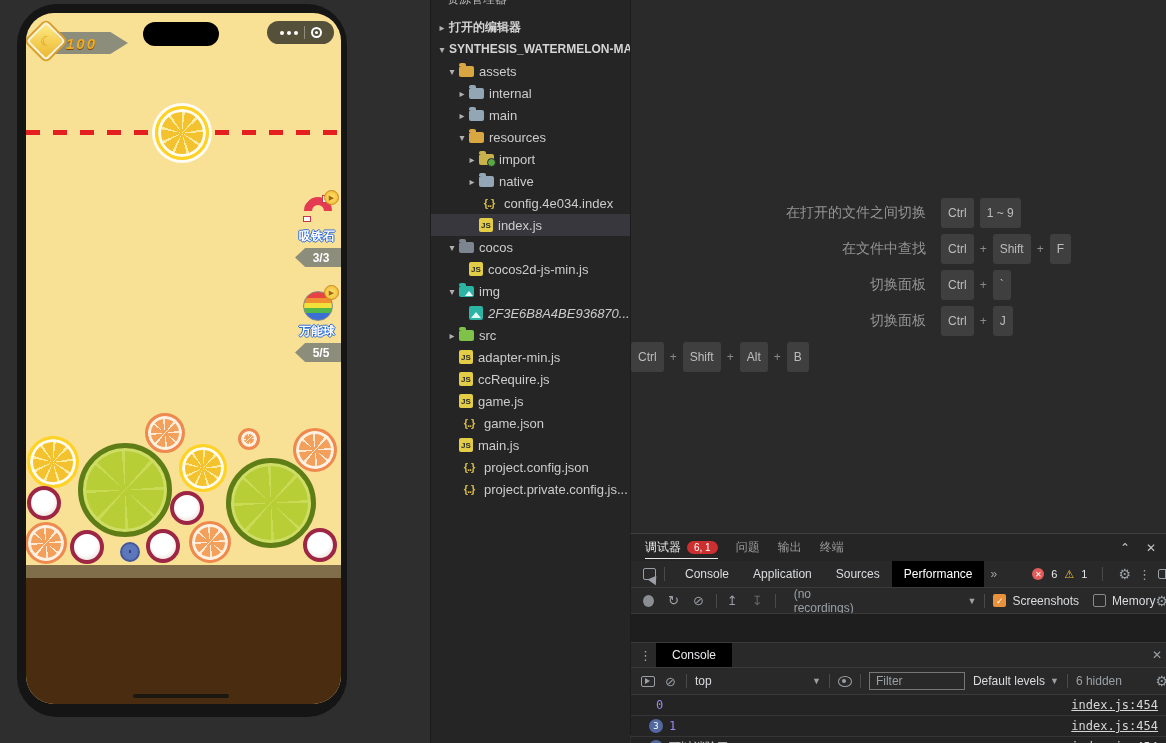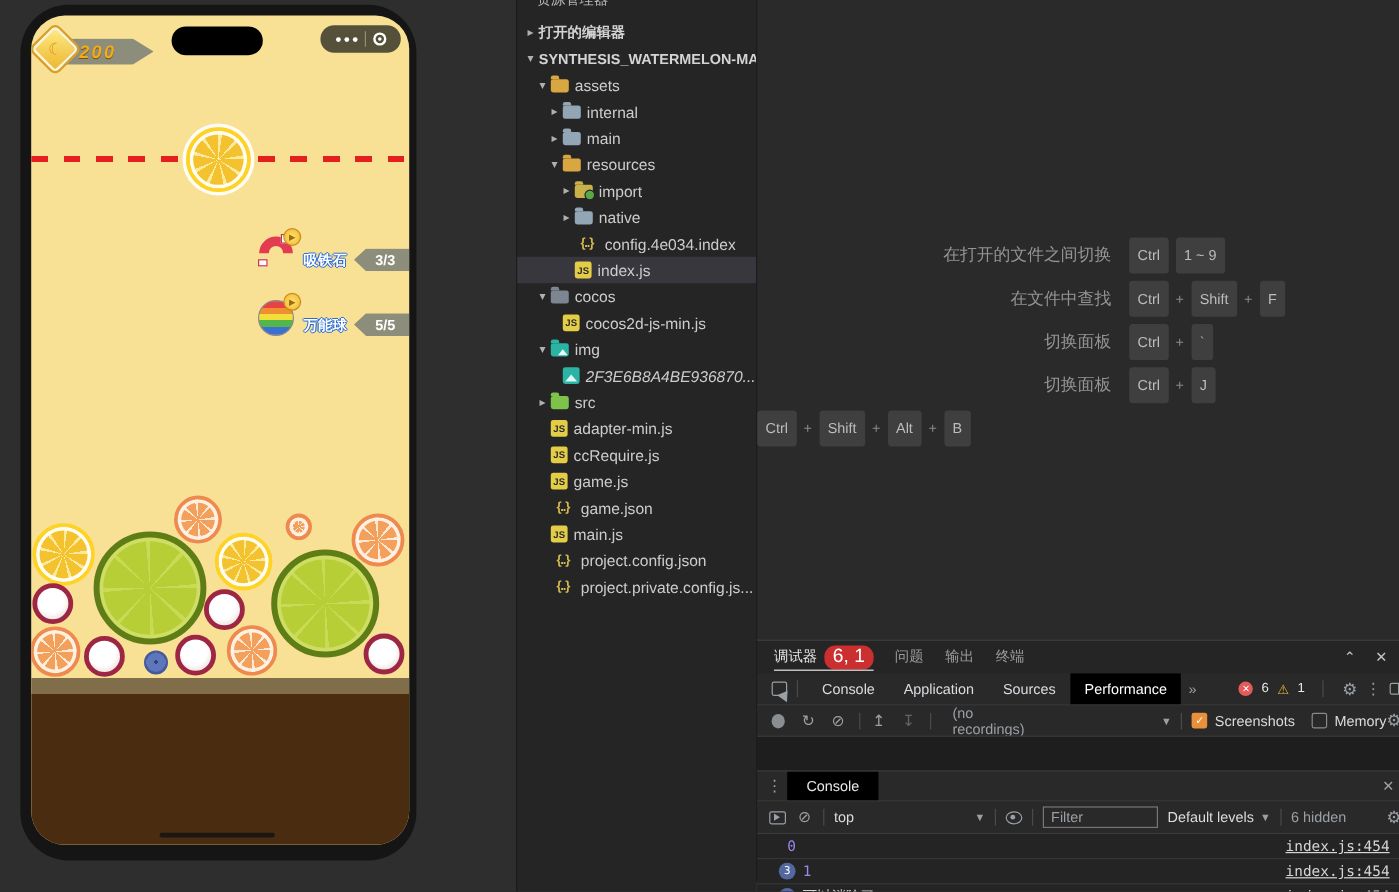--- a/index.html
+++ b/index.html
@@ -45,21 +45,21 @@
     border:3px solid #ee8a50; box-shadow:inset 0 0 0 3px #fff1e2; }
   .fruit.lime { background:repeating-conic-gradient(from 0deg,#b8ce36 0 40deg,#c9da55 40deg 45deg);
     border:5px solid #5f7d17; box-shadow:inset 0 0 0 3px #cddd66; }
   .fruit.mangosteen { background:radial-gradient(circle at 45% 40%,#ffffff 0 50%,#efe2de 78%,#e7d6d2 100%);
     border:4px solid #9e2645; }
   .fruit.blueberry { background:radial-gradient(circle at 50% 48%,#33427a 0 12%,#5d77bd 13% 60%,#4a5fa6 100%);
     border:2px solid #44589c; }
   .fruit.glow { box-shadow:0 0 0 3px rgba(255,255,255,.9), inset 0 0 0 3px #fffdf0; }
 
   .powerups { position:absolute; right:0; top:183px; display:flex; flex-direction:column; gap:24px; align-items:flex-end; }
-  .pu { display:flex; align-items:flex-end; }
+  .pu { display:flex; flex-direction:column; align-items:flex-end; }
   .pu-iconwrap { position:relative; margin-right:8px; }
   .magnet-icon { width:30px; height:30px; position:relative; display:block; }
   .magnet-icon::before { content:""; position:absolute; inset:1px; border:8px solid #e23b52;
     border-radius:50%; border-bottom-color:transparent; border-left-color:transparent; transform:rotate(-45deg); }
   .magnet-icon .tip { position:absolute; width:8px; height:6px; background:#fff; border:1px solid #c9374b; }
   .magnet-icon .tip.t1 { left:0px; bottom:4px; }
   .magnet-icon .tip.t2 { right:4px; top:0px; transform:rotate(90deg); }
   .ball-icon { width:30px; height:30px; border-radius:50%; display:block; border:1px solid #888;
     background:linear-gradient(180deg,#e84343 0 20%,#f08f32 20% 38%,#f3df3a 38% 56%,#52b648 56% 76%,#3b6fd4 76% 100%); }
   .coin { position:absolute; right:-6px; top:-6px; width:15px; height:15px; border-radius:50%;
@@ -121,21 +121,21 @@
 
   
   .panel { position:absolute; left:630px; top:533px; width:536px; height:202px; background:#252526;
     border-left:1px solid #1c1c1c; border-top:1px solid #3f3f3f; color:#dadce0; }
   .prow { display:flex; align-items:center; position:relative; overflow:hidden; }
   .vs-tabs { height:27px; padding-left:14px; gap:18px; }
   .vs-tab { font-size:12px; color:#9b9b9b; display:flex; align-items:center; gap:6px; height:100%;
     cursor:pointer; position:relative; }
   .vs-tab.active { color:#e7e7e7; }
   .vs-tab.active::after { content:""; position:absolute; left:0; right:0; bottom:2px; height:1px; background:#e7e7e7; }
-  .vs-badge { background:#cc2f2f; color:#fff; font-size:16px; border-radius:9px; padding:1px 7px; }
+  .vs-badge { background:#cc2f2f; color:#fff; font-size:10px; border-radius:9px; padding:1px 7px; }
   .vs-right { margin-left:auto; display:flex; gap:16px; padding-right:10px; color:#c5c5c5; font-size:12px; }
 
   .dt-tabs { height:27px; background:#292929; border-bottom:1px solid #3a3a3a; font-size:12px; }
   .inspect-icon { margin-left:12px; width:13px; height:12px; border:1.5px solid #9aa0a6; border-radius:2px; position:relative; }
   .inspect-icon::after { content:""; position:absolute; right:-4px; bottom:-4px; width:0; height:0;
     border-left:5px solid transparent; border-right:5px solid transparent; border-bottom:8px solid #9aa0a6;
     transform:rotate(35deg); }
   .vdiv { width:1px; height:14px; background:#4a4a4a; margin:0 8px; flex:0 0 1px; }
   .dt-tab { padding:0 12px; height:100%; display:flex; align-items:center; color:#dadce0; cursor:pointer; }
   .dt-tab.active { background:#000; color:#fff; }
@@ -217,21 +217,21 @@
             <div class="fruit mangosteen" style="left: 120px; top: 516px; width: 34px; height: 34px;"></div>
             <div class="fruit orange" style="left: 163px; top: 508px; width: 42px; height: 42px;"></div>
             <div class="fruit mangosteen" style="left: 277px; top: 515px; width: 34px; height: 34px;"></div>
             <div class="fruit blueberry" style="left: 94px; top: 529px; width: 20px; height: 20px;"></div>
           </div>
         <div class="ground-light"></div>
         <div class="ground-dark"></div>
 
         <div class="score-wrap">
           <div class="score-banner">
-            <span class="score-text">200</span>
+            <span class="score-text">100</span>
           </div>
           <div class="diamond">
               <span class="crescent">☾</span>
             </div>
         </div>
 
         <div class="notch"></div>
         <div class="capsule">
           <span class="dots">
               <i></i>

